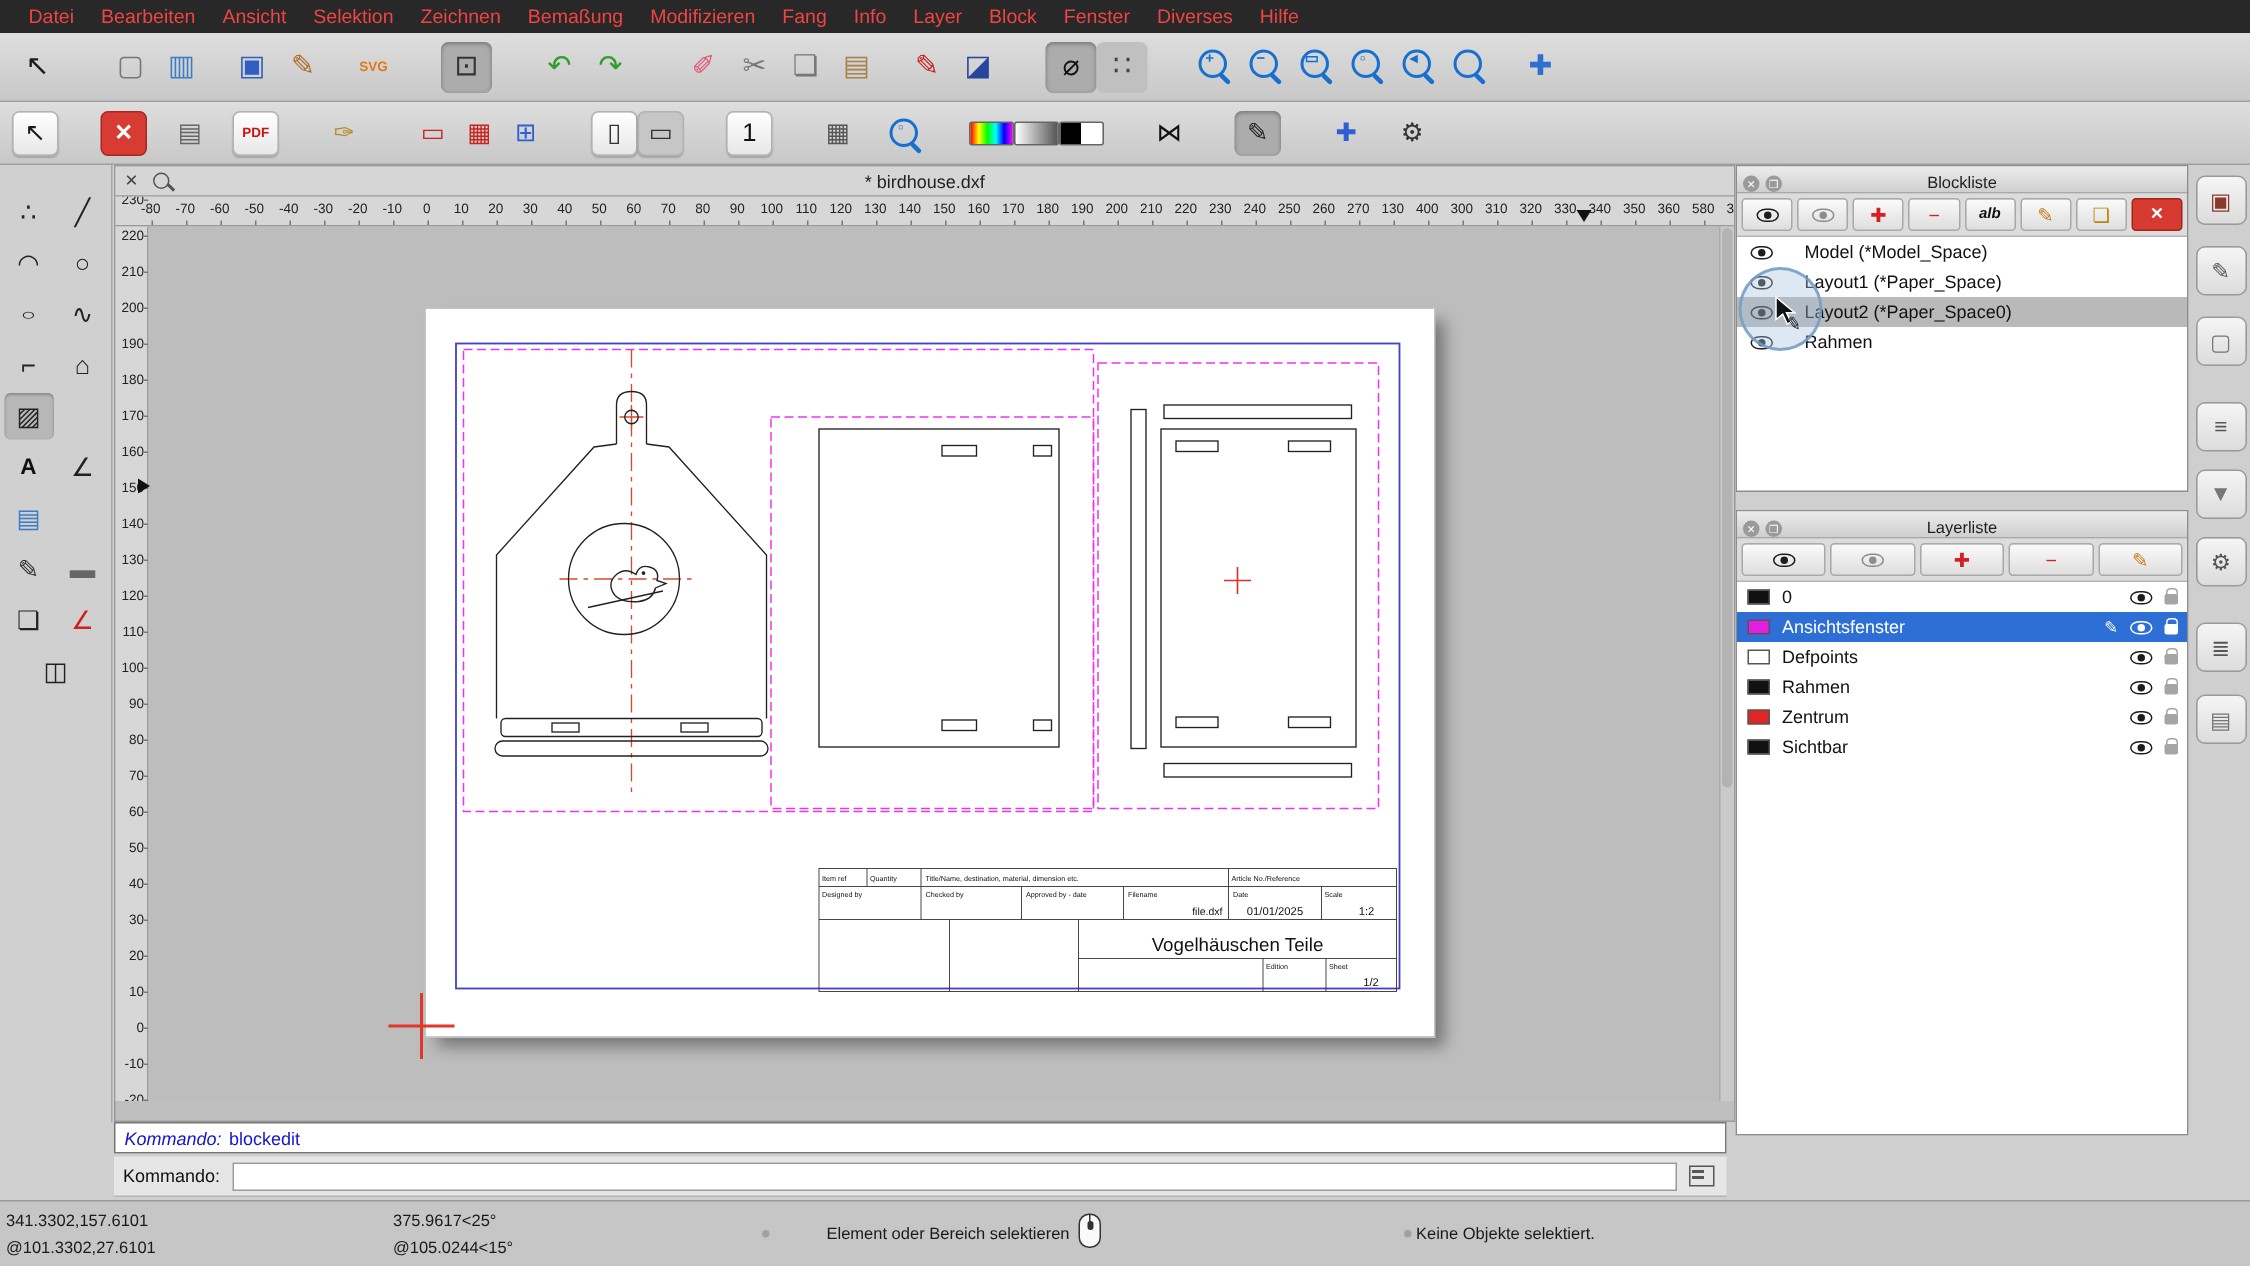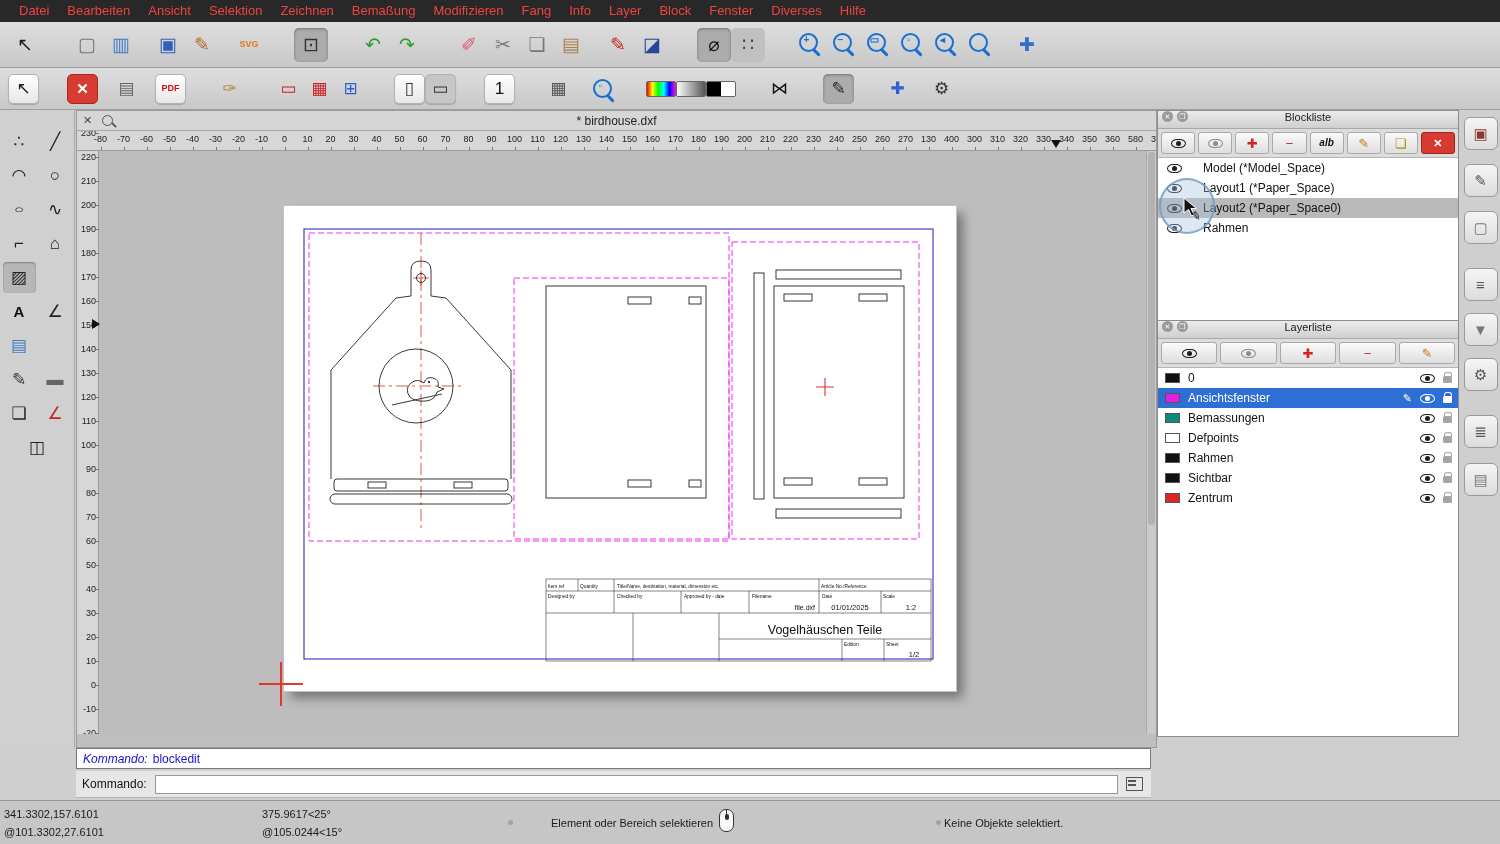--- a/index.html
+++ b/index.html
@@ -61,22 +61,22 @@
   .origin::before{content:"";position:absolute;left:0;top:21px;width:44px;height:2px;background:#e0392b}
   .origin::after{content:"";position:absolute;left:21px;top:0;width:2px;height:44px;background:#e0392b}
   .vsb{position:absolute;right:0;top:40px;bottom:13px;width:10px;background:#cacaca;border-left:1px solid #aaa;z-index:2}
   .vsb-thumb{margin:1px;height:64%;background:#b3b3b3;border-radius:4px}
   .hsb{position:absolute;left:0;right:0;bottom:0;height:13px;background:#d4d4d4;border-top:1px solid #a5a5a5;z-index:2}
   .hsb-thumb{position:absolute;left:155px;top:2px;width:718px;height:9px;background:#979797;border-radius:5px}
   .zoomlabel{position:absolute;right:8px;top:0;font-size:11px;color:#222;line-height:13px}
   
   .panel{position:absolute;left:1157px;width:302px;background:#fff;border:1px solid #8d8d8d}
   .blockpanel{top:110px;height:218px}
-  .layerpanel{top:320px;height:417px}
-  .panel-title{height:18px;background:linear-gradient(#ececec,#cfcfcf);border-bottom:1px solid #a8a8a8;display:flex;align-items:flex-start;position:relative}
+  .layerpanel{top:340px;height:417px}
+  .panel-title{height:18px;background:linear-gradient(#ececec,#cfcfcf);border-bottom:1px solid #a8a8a8;display:flex;align-items:flex-end;position:relative}
   .panel-title-text{position:absolute;left:0;right:0;text-align:center;font-size:11px;color:#222}
   .pc{width:11px;height:11px;border-radius:50%;background:#9a9a9a;color:#fff;font-size:7px;display:flex;align-items:center;justify-content:center;margin-left:4px;z-index:1}
   .panel-btnrow{display:flex;gap:3px;padding:3px;background:#dcdcdc;border-bottom:1px solid #b5b5b5}
   .pbtn{flex:1;height:22px;background:linear-gradient(#fafafa,#dedede);border:1px solid #a9a9a9;border-radius:3px;display:flex;align-items:center;justify-content:center}
   .pbtn .g{font-size:13px;line-height:1}
   .pbtn.txt .g{font-size:10px;font-weight:bold;font-style:italic}
   .pbtn .eye{display:none}
   .pbtn.eyebtn .eye{display:inline-block}
   .pbtn.redsq{background:#d63a30;border-color:#a32419}
   .pbtn.redsq .g{color:#fff;font-size:11px;font-weight:bold}
@@ -643,50 +643,43 @@
       <span class="lock"></span>
     </div>
     <div class="lrow selected">
       <span class="swatch" style="background: rgb(225, 31, 225);"></span>
       <span class="lbl">Ansichtsfenster</span>
       <span class="pencil">✎</span>
       <span class="eye"></span>
       <span class="lock"></span>
     </div>
     <div class="lrow">
-      <span class="swatch" style="background: rgb(14, 138, 125);"></span>
-      <span class="lbl">Bemassungen</span>
-
-      <span class="eye"></span>
-      <span class="lock"></span>
-    </div>
-    <div class="lrow">
       <span class="swatch" style="background: rgb(255, 255, 255);"></span>
       <span class="lbl">Defpoints</span>
 
       <span class="eye"></span>
       <span class="lock"></span>
     </div>
     <div class="lrow">
       <span class="swatch" style="background: rgb(17, 17, 17);"></span>
       <span class="lbl">Rahmen</span>
 
       <span class="eye"></span>
       <span class="lock"></span>
     </div>
     <div class="lrow">
+      <span class="swatch" style="background: rgb(224, 37, 37);"></span>
+      <span class="lbl">Zentrum</span>
+
+      <span class="eye"></span>
+      <span class="lock"></span>
+    </div>
+    <div class="lrow">
       <span class="swatch" style="background: rgb(17, 17, 17);"></span>
       <span class="lbl">Sichtbar</span>
-
-      <span class="eye"></span>
-      <span class="lock"></span>
-    </div>
-    <div class="lrow">
-      <span class="swatch" style="background: rgb(224, 37, 37);"></span>
-      <span class="lbl">Zentrum</span>
 
       <span class="eye"></span>
       <span class="lock"></span>
     </div>
 </div>
 
 <div class="dockstrip">
   <div class="dbtn">
       <span class="g" style="color: rgb(139, 58, 42);">▣</span>
     </div>

